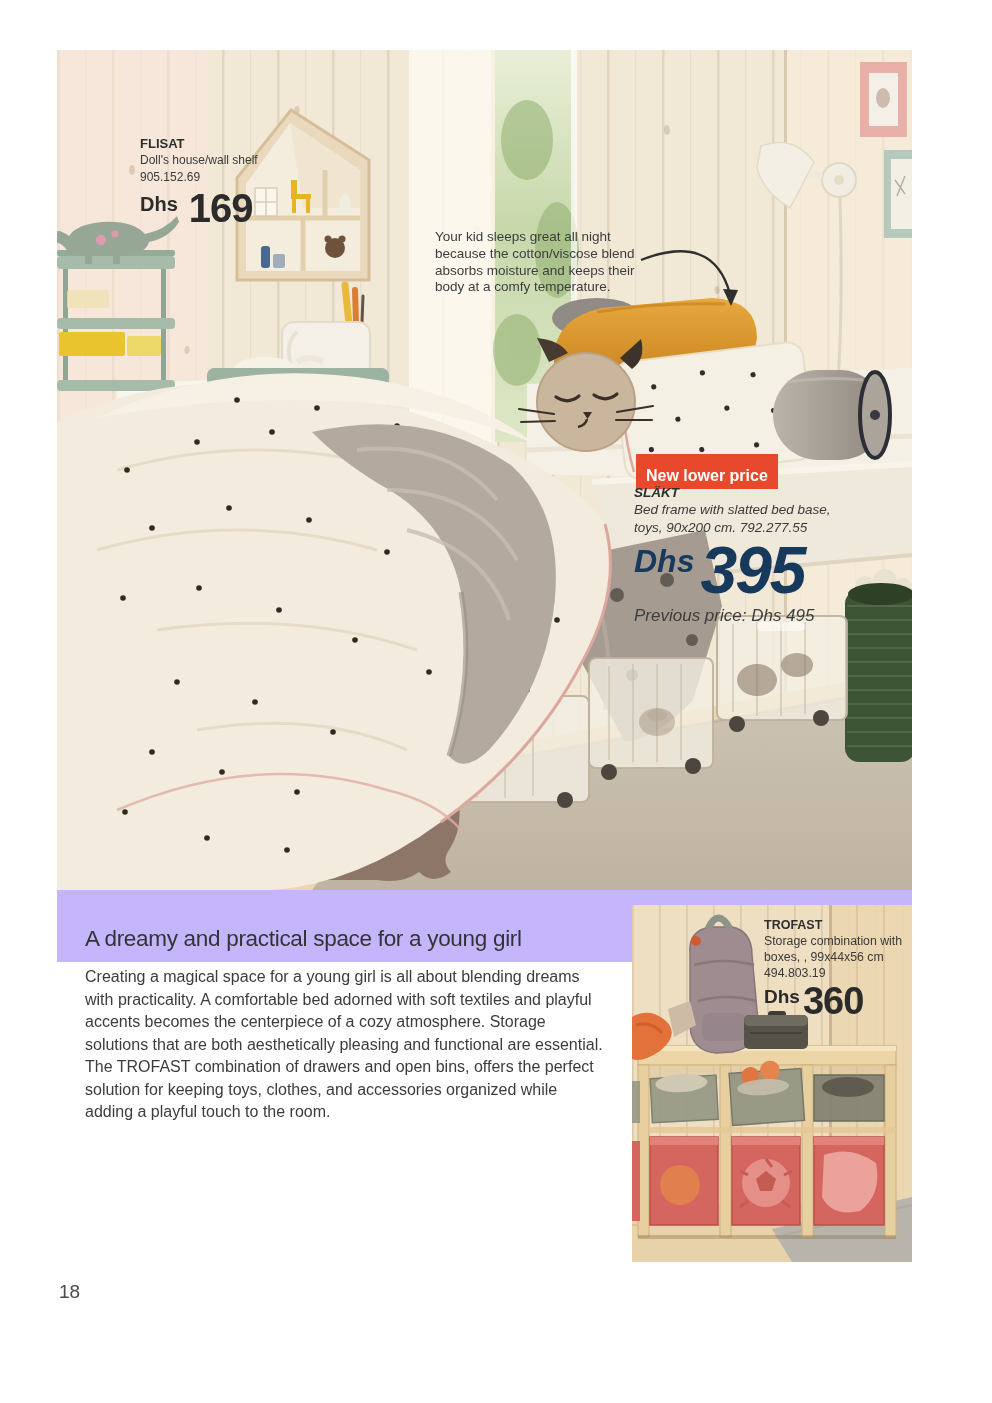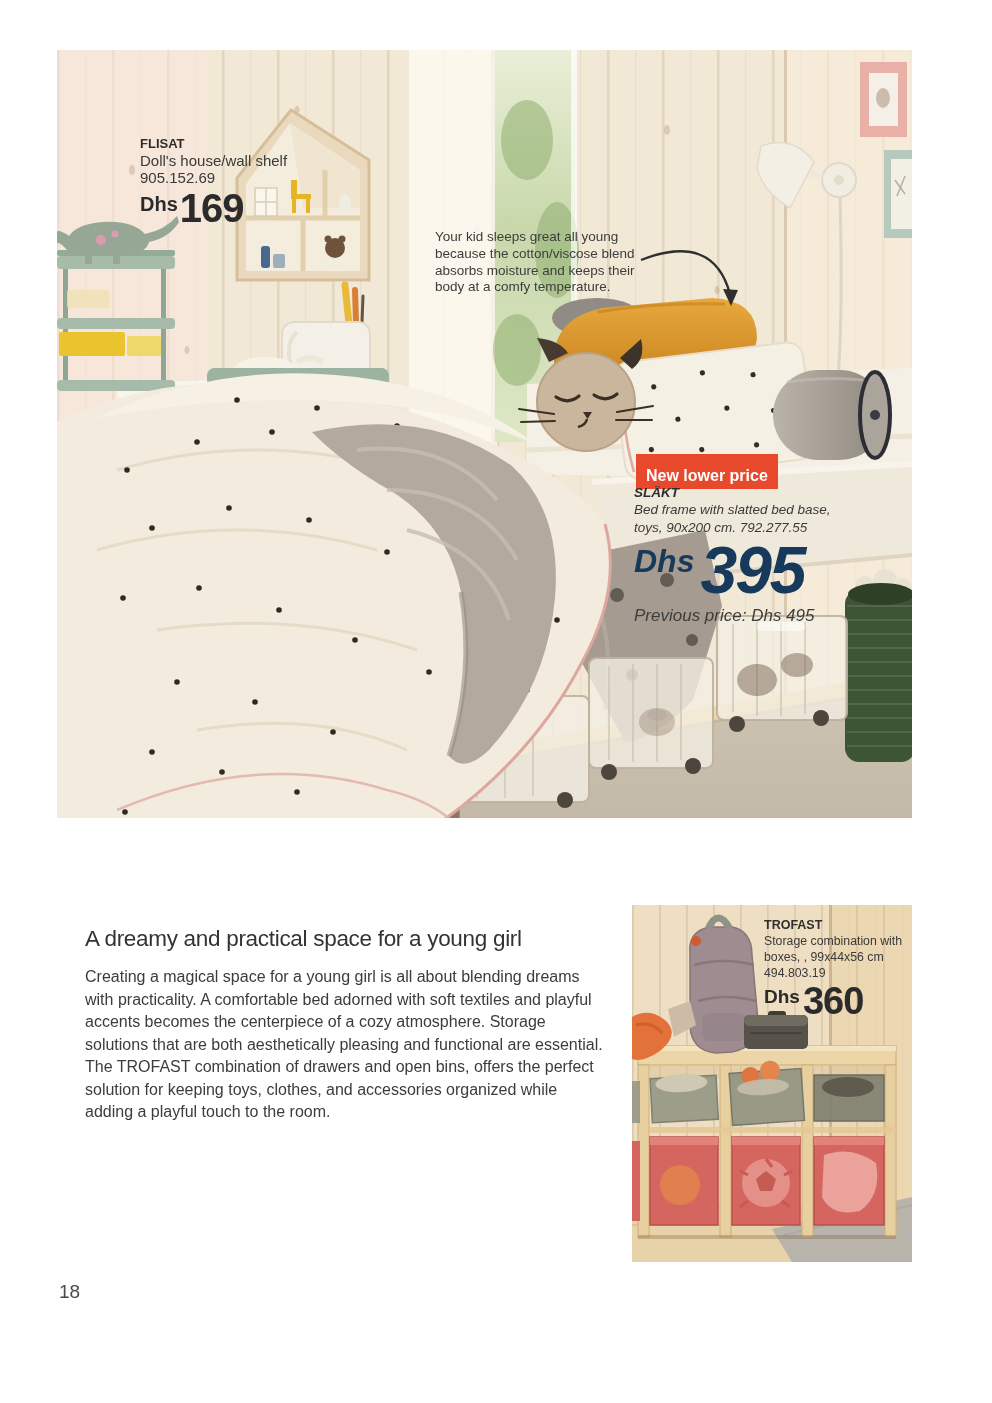--- a/index.html
+++ b/index.html
@@ -4,33 +4,33 @@
 <style>
   html,body{margin:0;padding:0;}
   body{
     width:992px;height:1403px;background:#ffffff;position:relative;
     font-family:"Liberation Sans", sans-serif;color:#2e2e2e;
     -webkit-font-smoothing:antialiased;
   }
   .page{position:absolute;inset:0;overflow:hidden;}
 
   
-  .hero{position:absolute;left:57px;top:50px;width:855px;height:768px;overflow:hidden;background:#fde047;}
+  .hero{position:absolute;left:57px;top:50px;width:855px;height:912px;overflow:hidden;background:#c4b5fd;}
   .hero .scene{position:absolute;left:0;top:0;}
 
   .callout{position:absolute;}
   .p-name{font-weight:bold;font-size:13px;line-height:17px;color:#2e2e2e;}
-  .p-line{font-size:15px;line-height:17px;color:#3a3a3a;}
+  .p-line{font-size:12px;line-height:17px;color:#3a3a3a;}
   .price-row{display:flex;align-items:flex-start;margin-top:4px;}
   .cur{font-weight:bold;color:#2b2b2b;}
   .amt{font-weight:bold;color:#2b2b2b;letter-spacing:-1px;line-height:0.9;}
 
   .flisat-callout{left:83px;top:85px;}
   .flisat-callout .cur{font-size:20px;margin-top:3px;}
-  .flisat-callout .amt{font-size:40px;margin-left:2px;}
+  .flisat-callout .amt{font-size:40px;margin-left:11px;}
 
   .annotation{left:378px;top:179px;width:240px;font-size:13.5px;line-height:16.8px;color:#3d3d3d;}
   .arrow-wrap{position:absolute;left:578px;top:182px;}
 
   .nlp-badge{
     position:absolute;left:579px;top:404px;background:#e8492c;color:#ffffff;
     font-weight:bold;font-size:16px;line-height:18px;padding:13px 10px 4px 10px;
   }
   .slakt-callout{left:577px;top:434px;font-style:italic;}
   .slakt-callout .p-name{font-size:13.5px;}
@@ -421,21 +421,21 @@
       <div class="p-name">FLISAT</div>
       <div class="p-line">Doll's house/wall shelf</div>
       <div class="p-line">905.152.69</div>
       <div class="price-row">
         <span class="cur">Dhs</span>
         <span class="amt">169</span>
       </div>
     </div>
 
     <div class="callout annotation">
-      <div>Your kid sleeps great all young</div>
+      <div>Your kid sleeps great all night</div>
       <div>because the cotton/viscose blend</div>
       <div>absorbs moisture and keeps their</div>
       <div>body at a comfy temperature.</div>
     </div>
     <div class="arrow-wrap">
       <svg width="115" height="92" viewBox="0 0 115 92">
         <path d="M6 28 Q78 0 95 62" stroke="#2f2f2f" stroke-width="2.4" fill="none"></path>
         <path d="M96 74 L88 57 L103 58 Z" fill="#2f2f2f"></path>
       </svg>
     </div>

